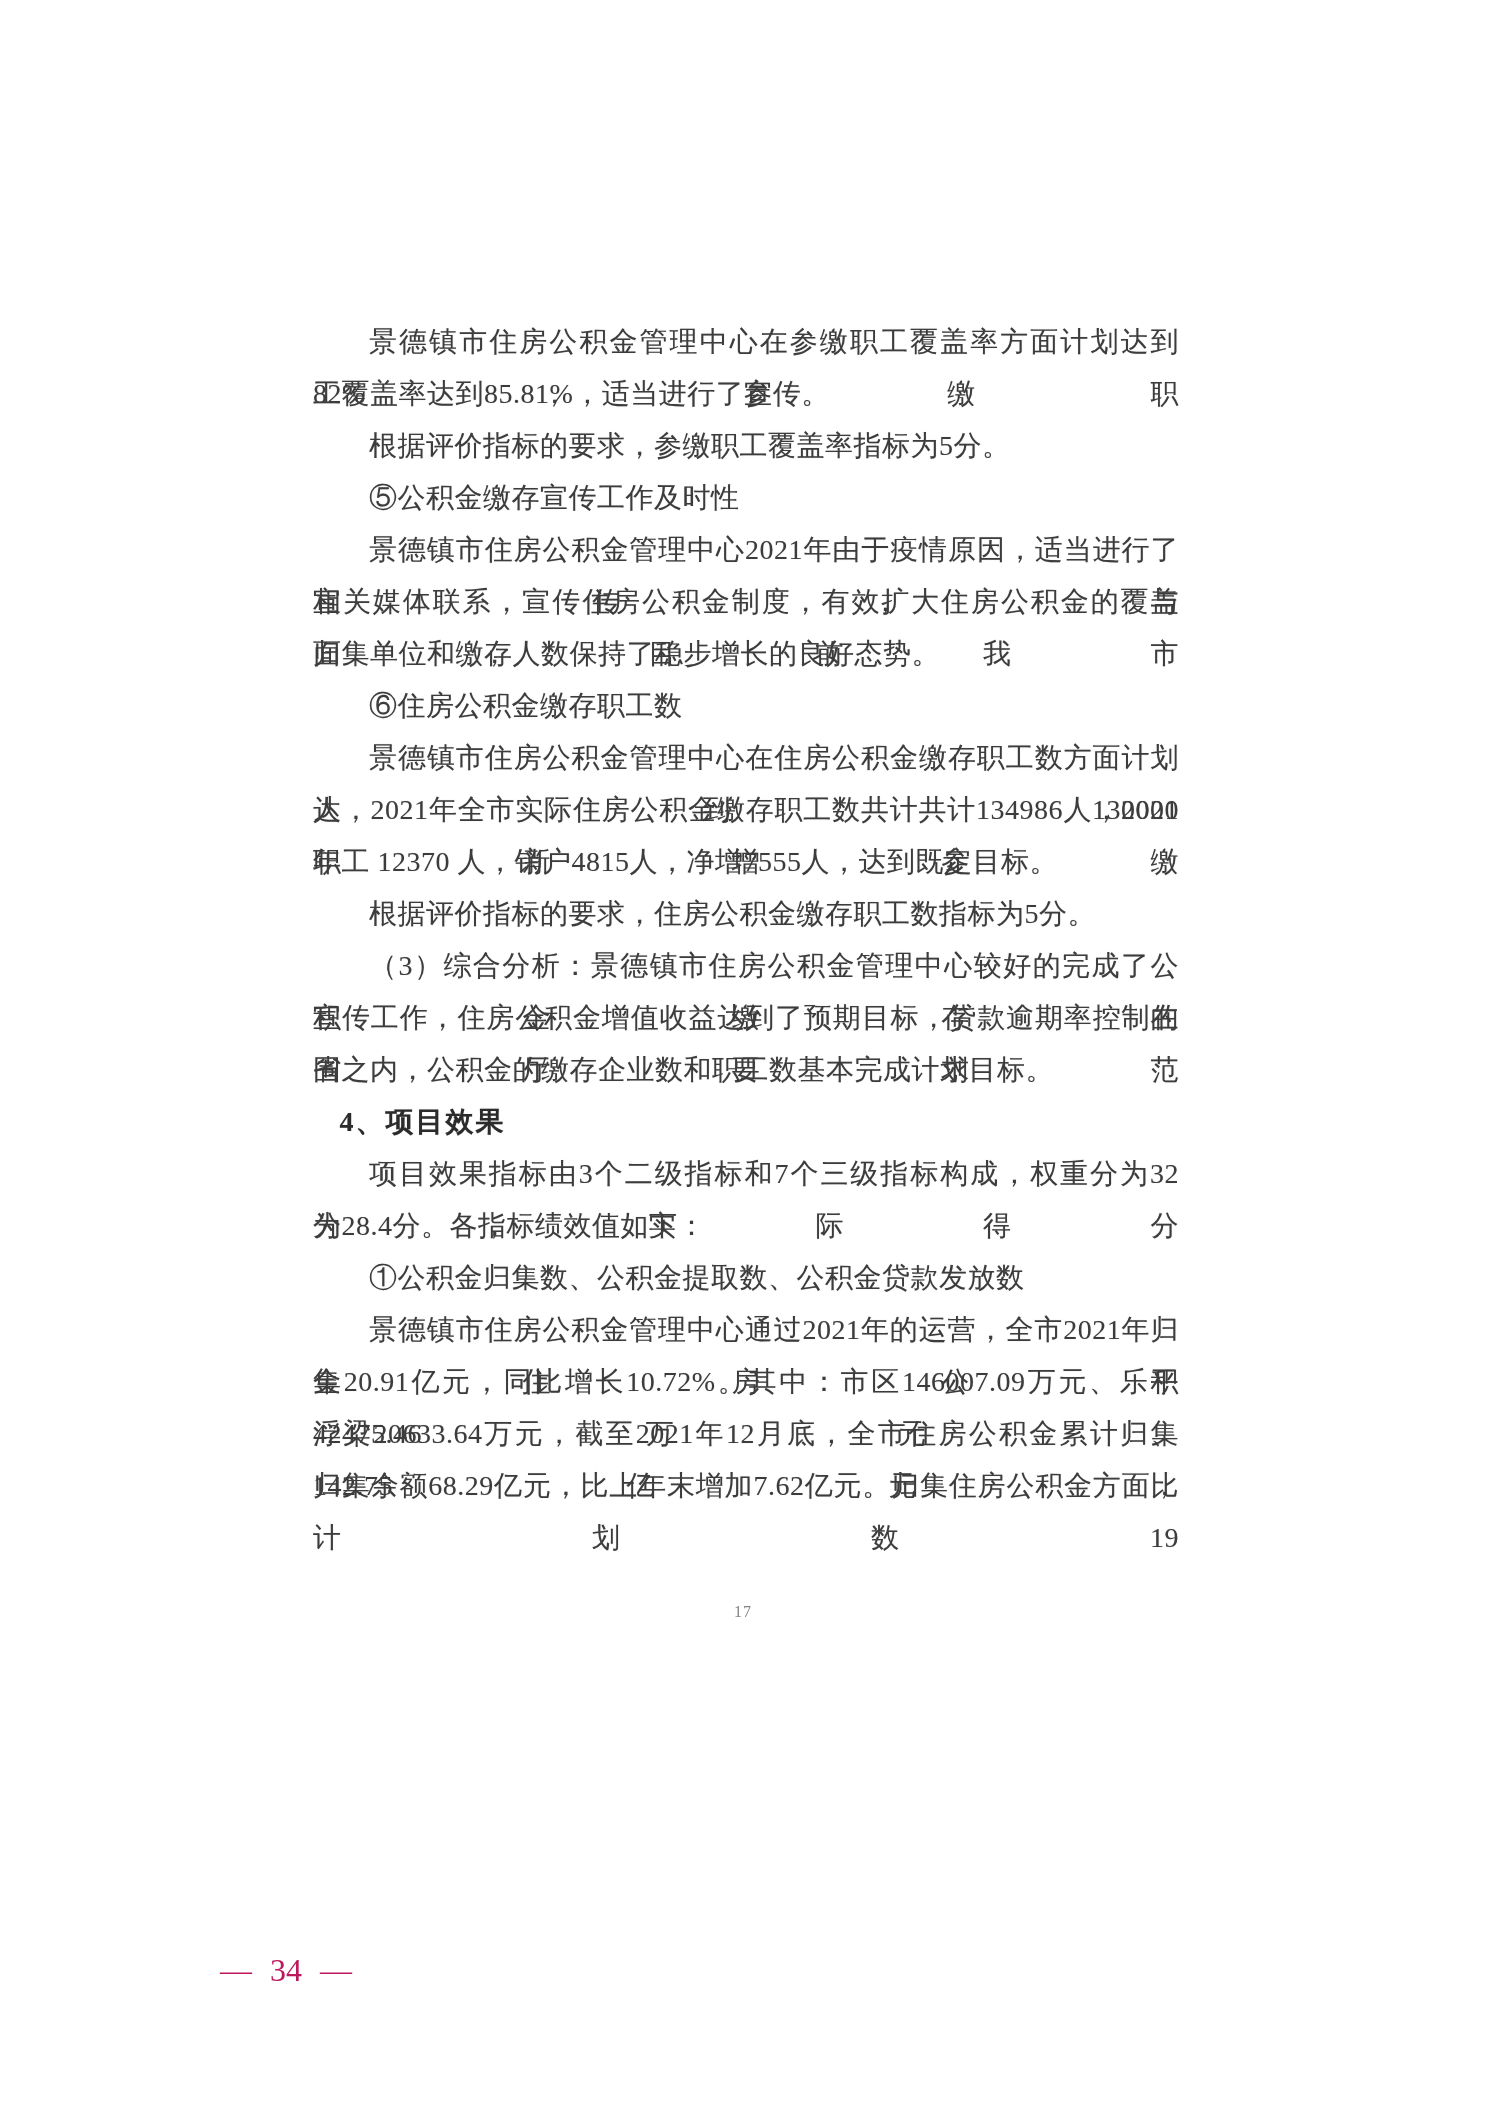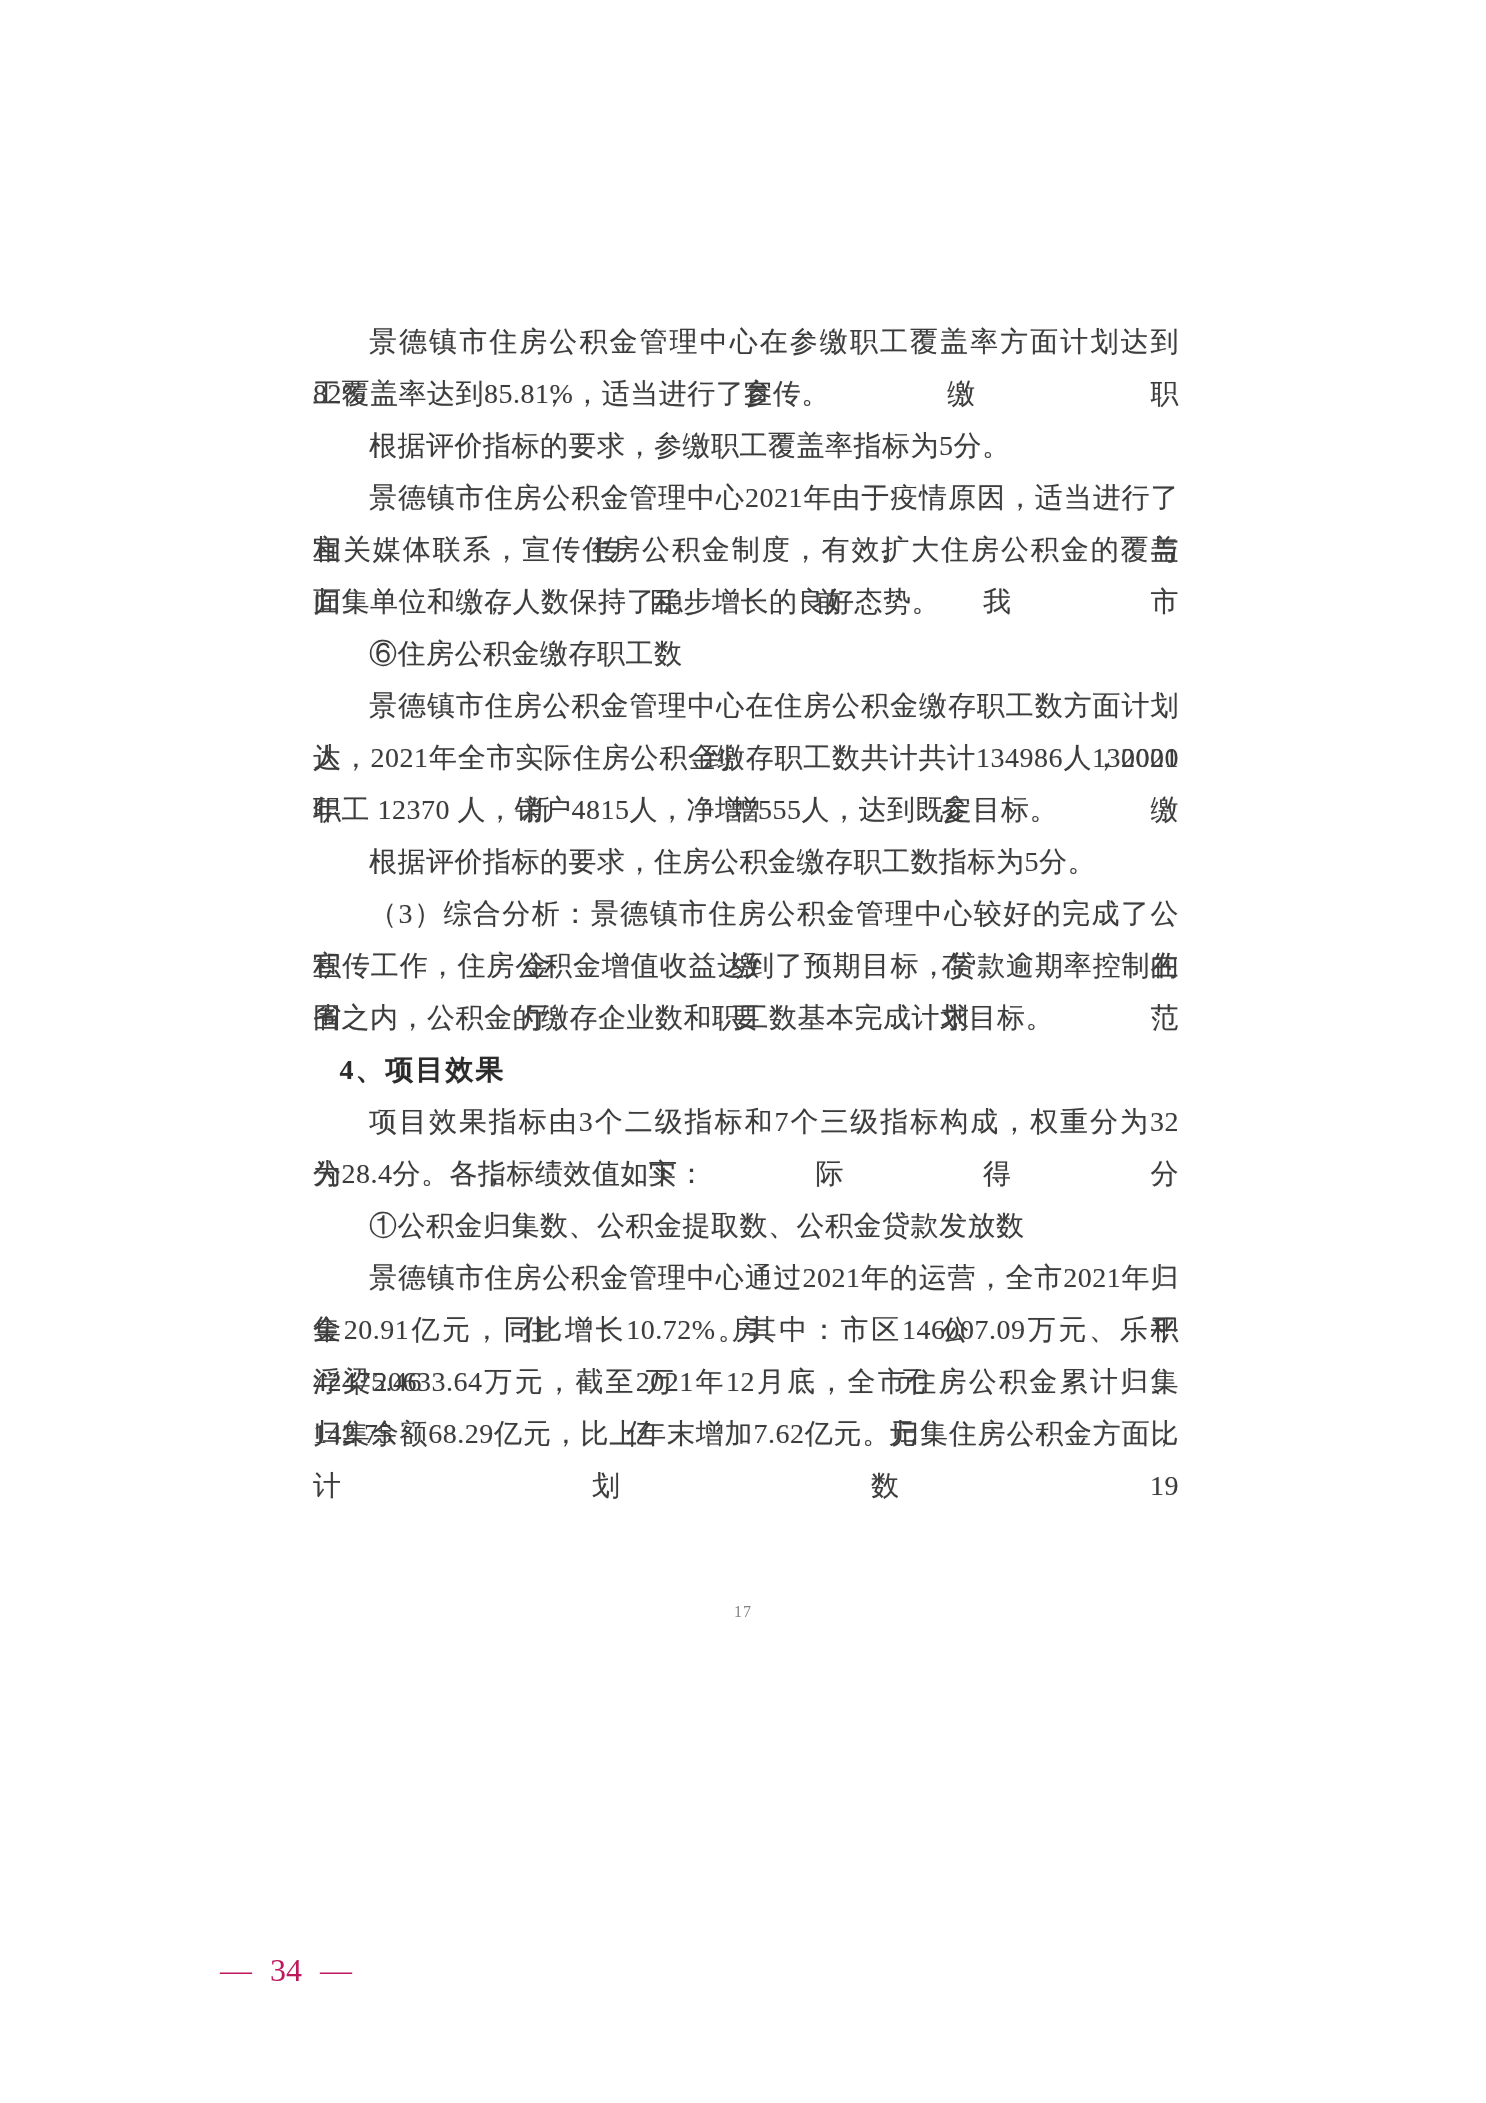--- a/index.html
+++ b/index.html
@@ -72,20 +72,23 @@
 
   <div class="text-block">
       <div class="para body">
         <div class="line full">景德镇市住房公积金管理中心在参缴职工覆盖率方面计划达到82%，参缴职</div>
         <div class="line">工覆盖率达到85.81%，适当进行了宣传。</div>
       </div>
       <div class="para body">
         <div class="line">根据评价指标的要求，参缴职工覆盖率指标为5分。</div>
       </div>
       <div class="para body">
+        <div class="line">⑤公积金缴存宣传工作及时性</div>
+      </div>
+      <div class="para body">
         <div class="line full">景德镇市住房公积金管理中心2021年由于疫情原因，适当进行了宣传，与</div>
         <div class="line full">相关媒体联系，宣传住房公积金制度，有效扩大住房公积金的覆盖面，目前我市</div>
         <div class="line">归集单位和缴存人数保持了稳步增长的良好态势。</div>
       </div>
       <div class="para body">
         <div class="line">⑥住房公积金缴存职工数</div>
       </div>
       <div class="para body">
         <div class="line full">景德镇市住房公积金管理中心在住房公积金缴存职工数方面计划达到130000</div>
         <div class="line full">人，2021年全市实际住房公积金缴存职工数共计共计134986人，2021年新增参缴</div>

